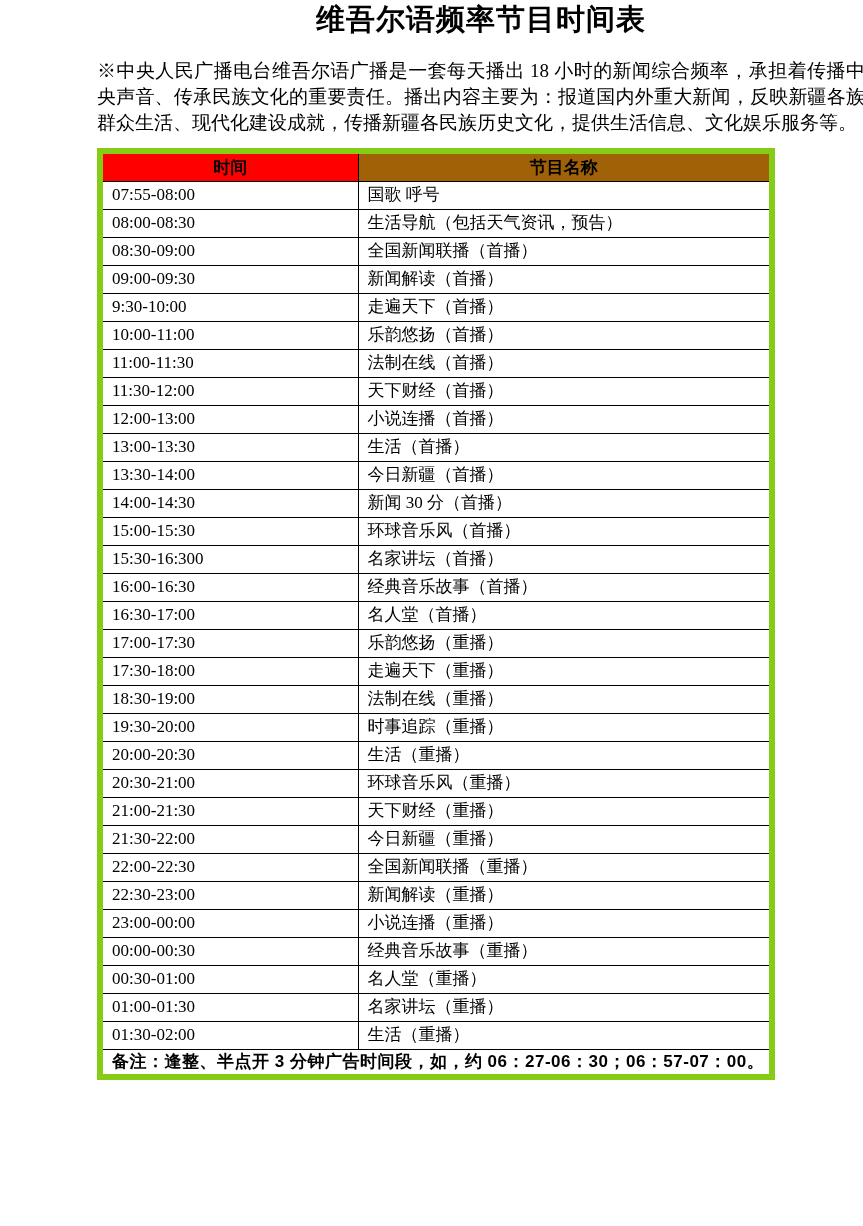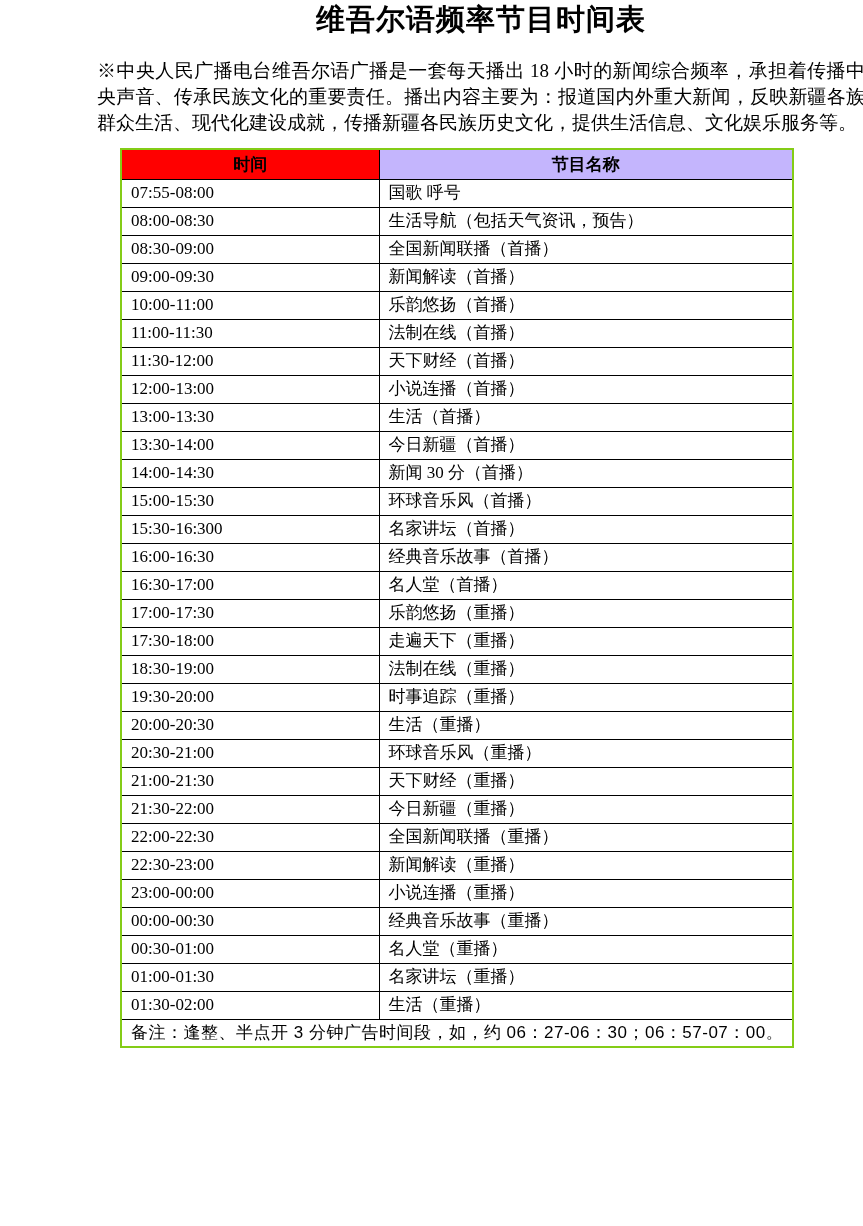--- a/index.html
+++ b/index.html
@@ -26,23 +26,22 @@
   }
   .intro {
     font-size: 19px;
     line-height: 26px;
     text-align: justify;
     margin: 0 0 12px 0;
   }
   table.schedule {
     width: 672px;
     border-collapse: collapse;
-    border: 2px solid #84cc16;
+    border: 6px solid #84cc16;
     table-layout: fixed;
-    margin-left: 23px;
   }
   col.time-col { width: 258px; }
   col.program-col { width: 414px; }
   table.schedule th {
     border: 1px solid #000000;
     height: 30px;
     padding: 0;
     text-align: center;
     vertical-align: middle;
     font-size: 17px;
@@ -56,59 +55,63 @@
     padding: 0 6px 0 9px;
     vertical-align: middle;
     text-align: left;
     font-size: 17px;
     line-height: 20px;
     white-space: nowrap;
     overflow: hidden;
   }
   td.note-cell {
     font-family: "Liberation Sans", "DejaVu Sans", sans-serif;
-    font-weight: normal;
+    font-weight: bold;
     font-size: 16px;
     height: 29px;
     letter-spacing: 0.5px;
   }
 </style>
 </head>
 <body>
 
 <div class="page">
   <h1 class="doc-title">维吾尔语频率节目时间表</h1>
   <p class="intro">※中央人民广播电台维吾尔语广播是一套每天播出 18 小时的新闻综合频率，承担着传播中央声音、传承民族文化的重要责任。播出内容主要为：报道国内外重大新闻，反映新疆各族群众生活、现代化建设成就，传播新疆各民族历史文化，提供生活信息、文化娱乐服务等。</p>
   <table class="schedule">
     <colgroup>
       <col class="time-col">
       <col class="program-col">
     </colgroup>
     <thead>
       <tr>
         <th style="background: rgb(255, 0, 0); color: rgb(0, 0, 0);">时间</th>
-        <th style="background: #c4b5fd; color: rgb(0, 0, 0);">节目名称</th>
+        <th style="background: #a16207; color: rgb(0, 0, 0);">节目名称</th>
       </tr>
     </thead>
     <tbody id="schedule-body">
         <tr>
           <td>07:55-08:00</td>
           <td>国歌 呼号</td>
         </tr>
         <tr>
           <td>08:00-08:30</td>
           <td>生活导航（包括天气资讯，预告）</td>
         </tr>
         <tr>
           <td>08:30-09:00</td>
           <td>全国新闻联播（首播）</td>
         </tr>
         <tr>
           <td>09:00-09:30</td>
           <td>新闻解读（首播）</td>
+        </tr>
+        <tr>
+          <td>9:30-10:00</td>
+          <td>走遍天下（首播）</td>
         </tr>
         <tr>
           <td>10:00-11:00</td>
           <td>乐韵悠扬（首播）</td>
         </tr>
         <tr>
           <td>11:00-11:30</td>
           <td>法制在线（首播）</td>
         </tr>
         <tr>

